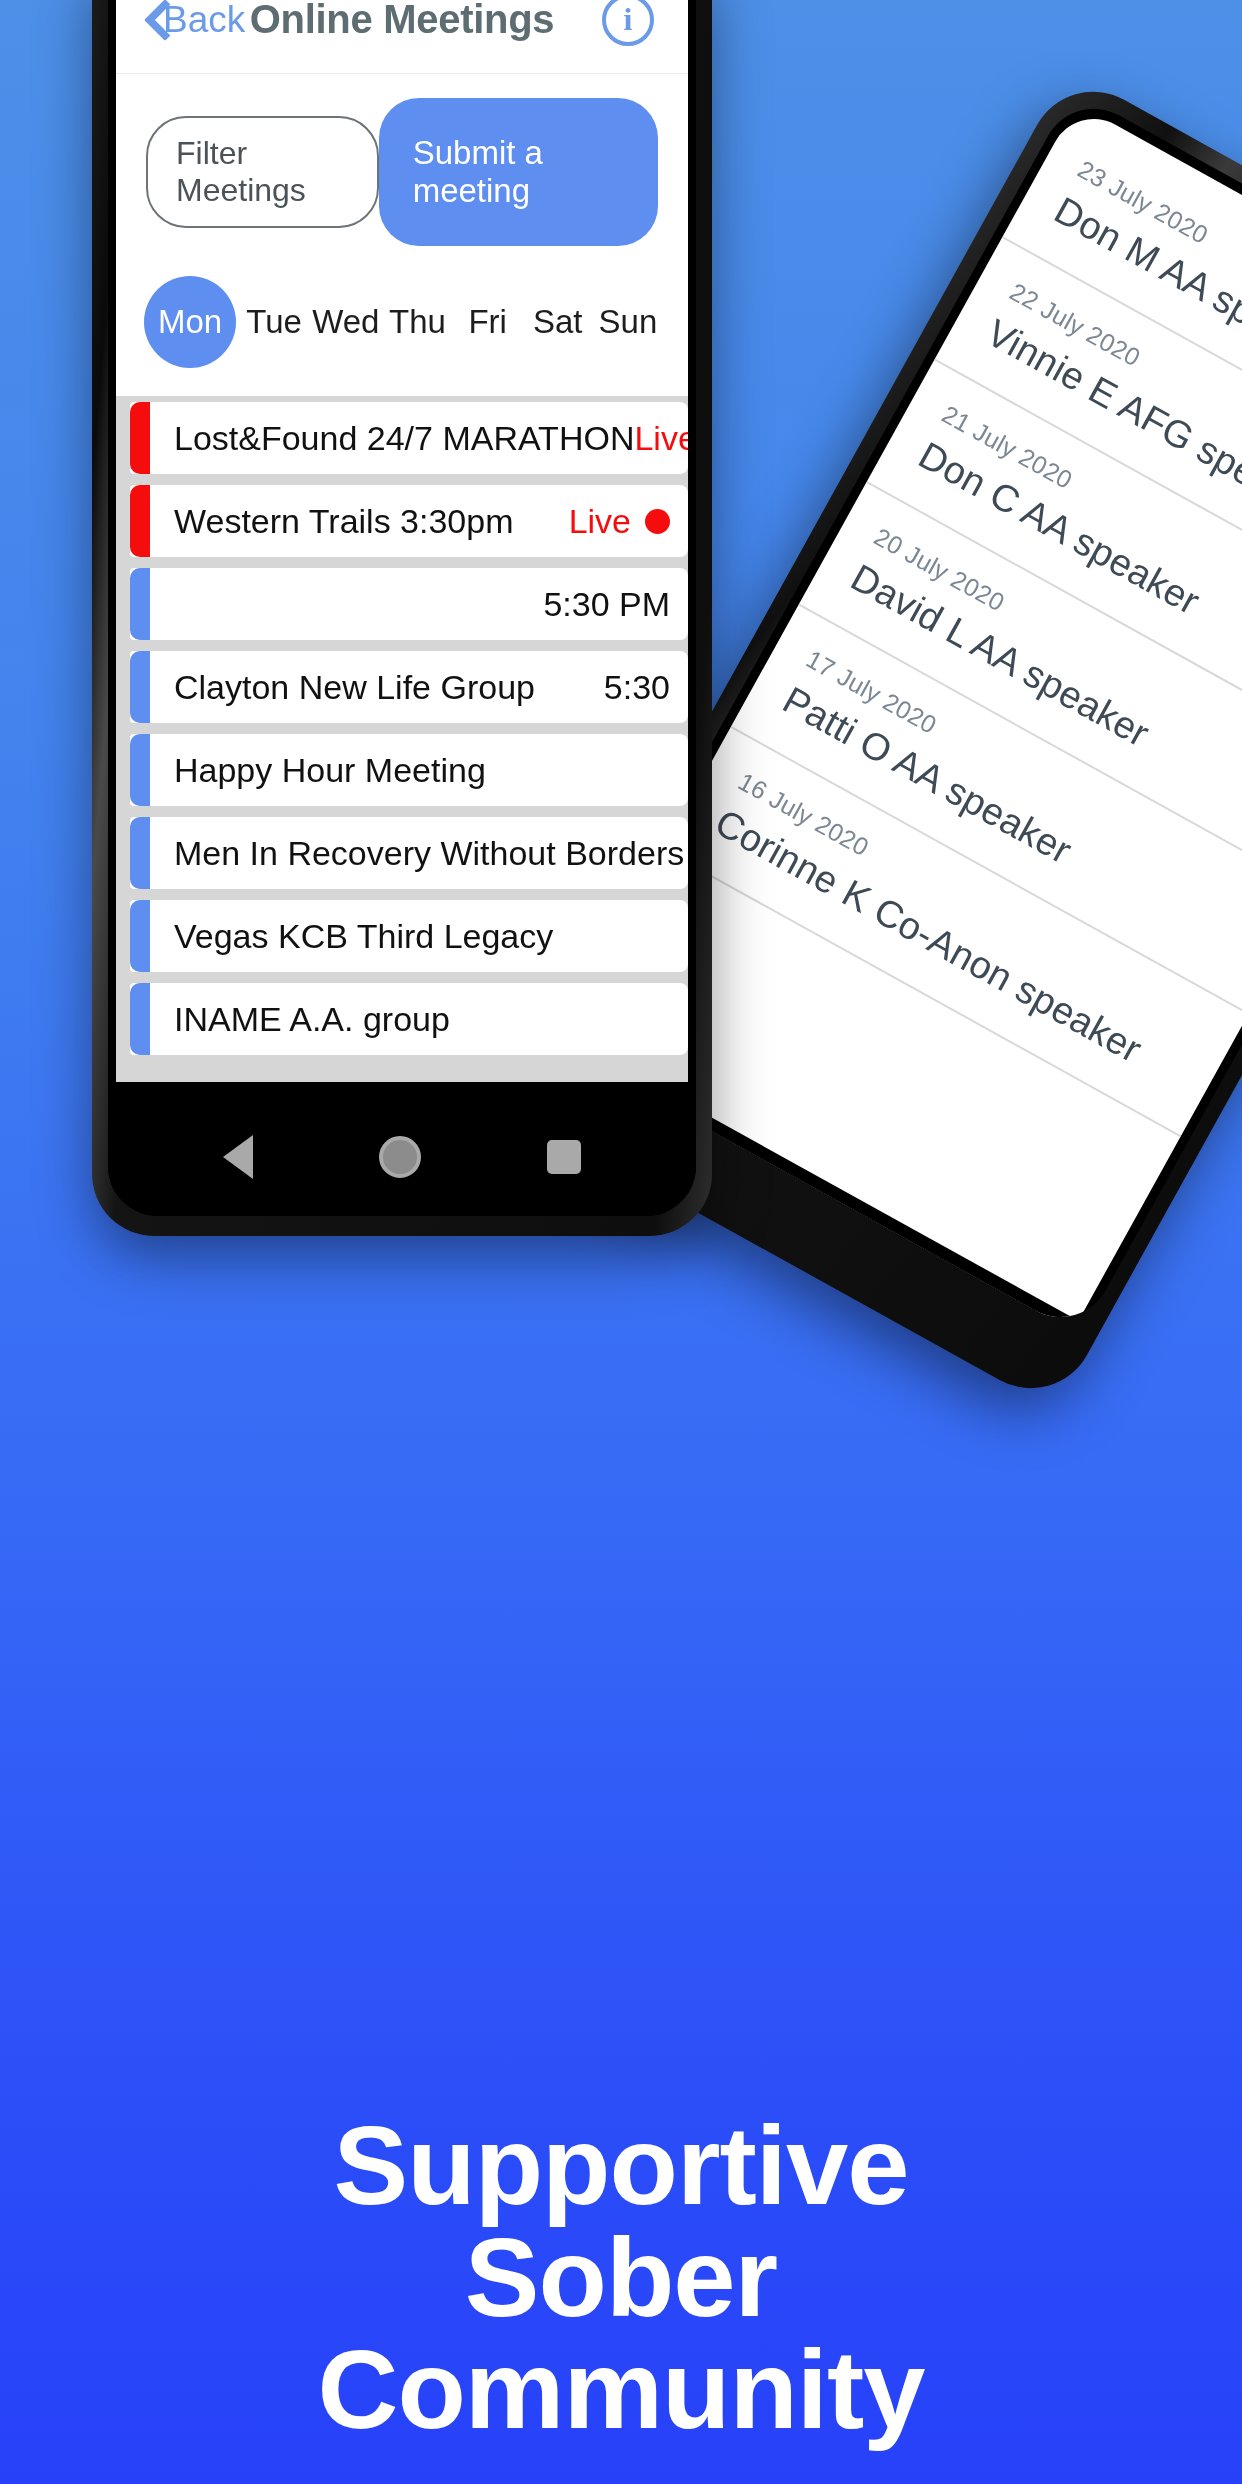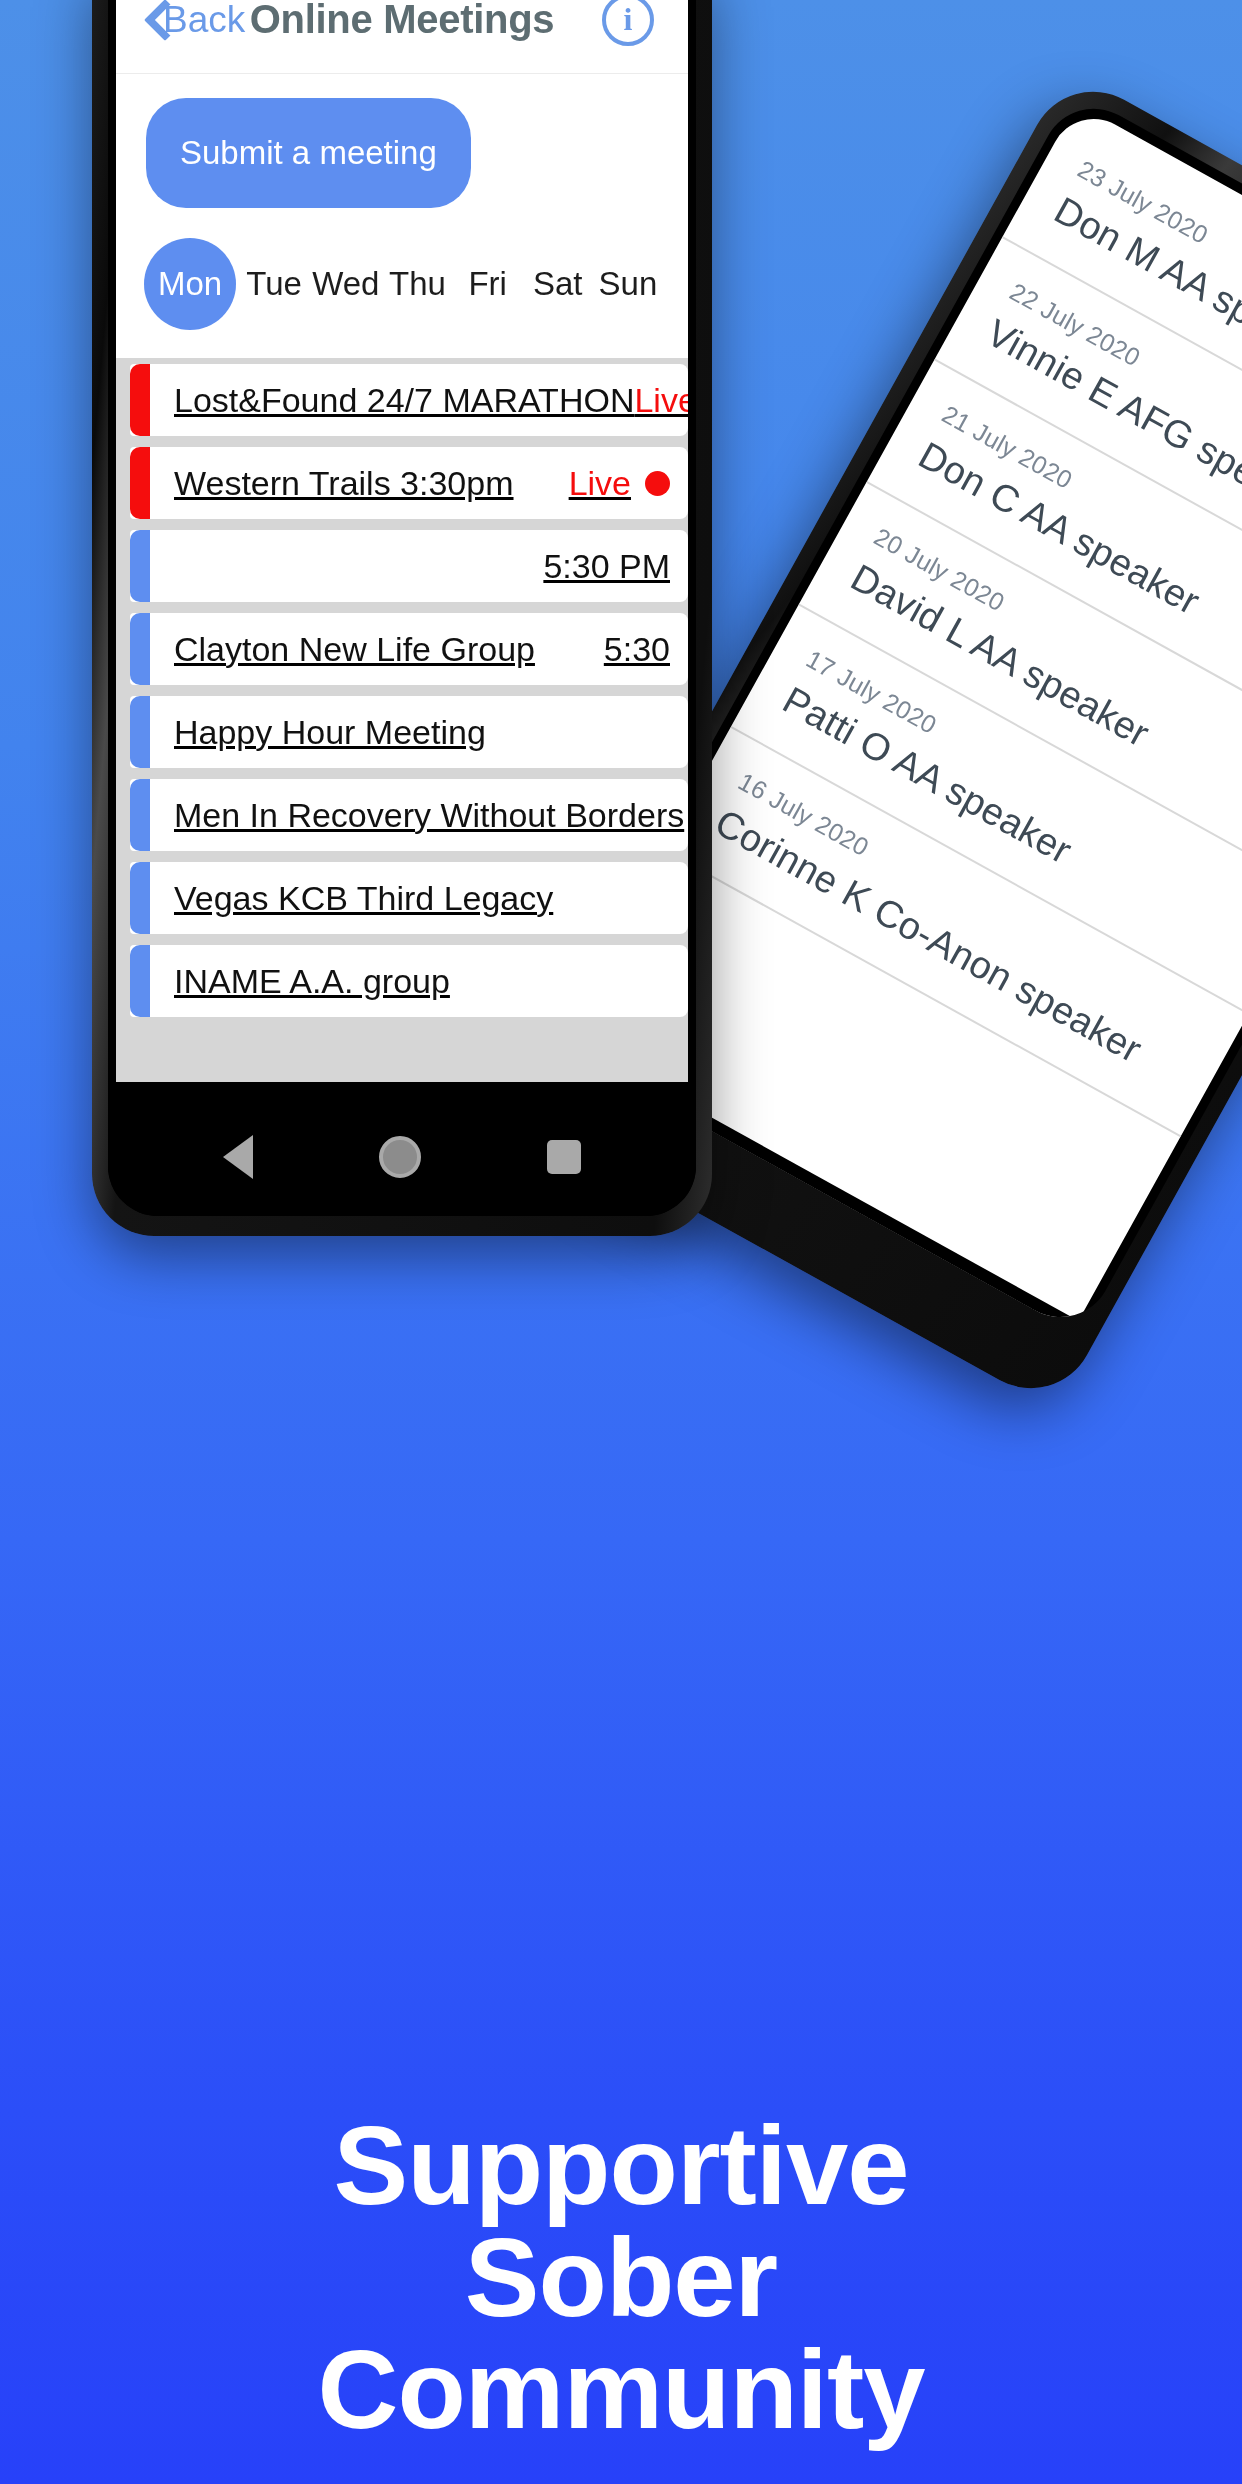--- a/index.html
+++ b/index.html
@@ -199,21 +199,21 @@
     background:#5e8ef0;
     color:#fff;
     border-radius:50%;
     width:92px; height:92px;
     flex:0 0 92px;
     display:flex;align-items:center;justify-content:center;
     padding:0;
   }
 
   
-  .meeting-list { background:#d6d6d6; padding-top:6px;text-decoration:underline; }
+  .meeting-list { background:#d6d6d6; padding-top:6px; }
   .meeting-row {
     background:#fff;
     height:72px;
     margin:0 0 11px 14px;
     display:flex; align-items:center;
     position:relative;
     border-radius:4px 8px 8px 4px;
   }
   .row-accent {
     width:20px; height:72px;
@@ -298,20 +298,21 @@
         <div class="app-header">
           <div class="back-btn">
             <span class="chev-left"></span>
             <span class="back-label">Back</span>
           </div>
           <div class="app-title">Online Meetings</div>
           <div class="info-icon">i</div>
         </div>
 
         <div class="filter-bar">
+          <div class="filter-chip">Filter Meetings</div>
           <div class="submit-btn">Submit a meeting</div>
         </div>
 
         <div class="day-strip">
           <div class="day-item active">Mon</div>
           <div class="day-item">Tue</div>
           <div class="day-item">Wed</div>
           <div class="day-item">Thu</div>
           <div class="day-item">Fri</div>
           <div class="day-item">Sat</div>

